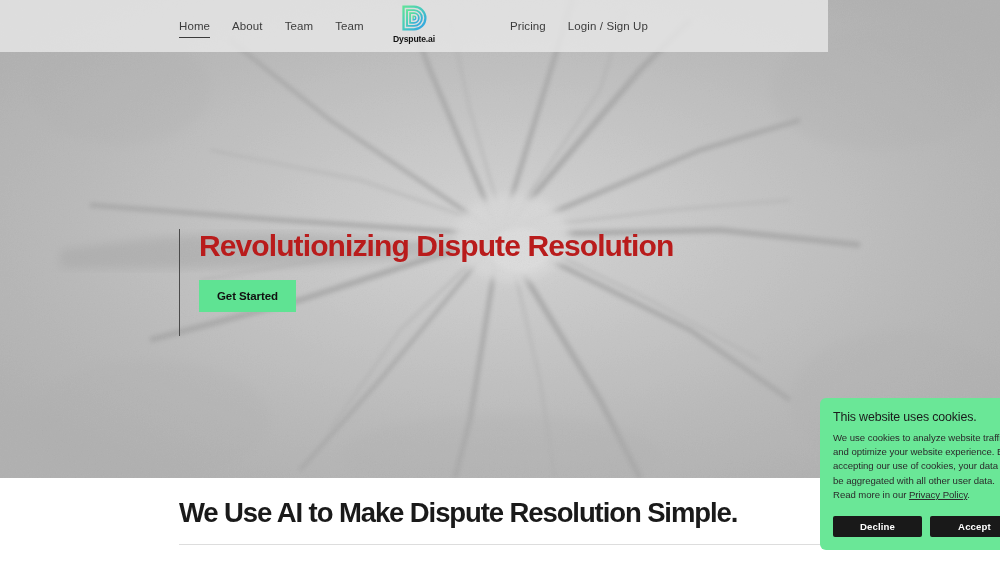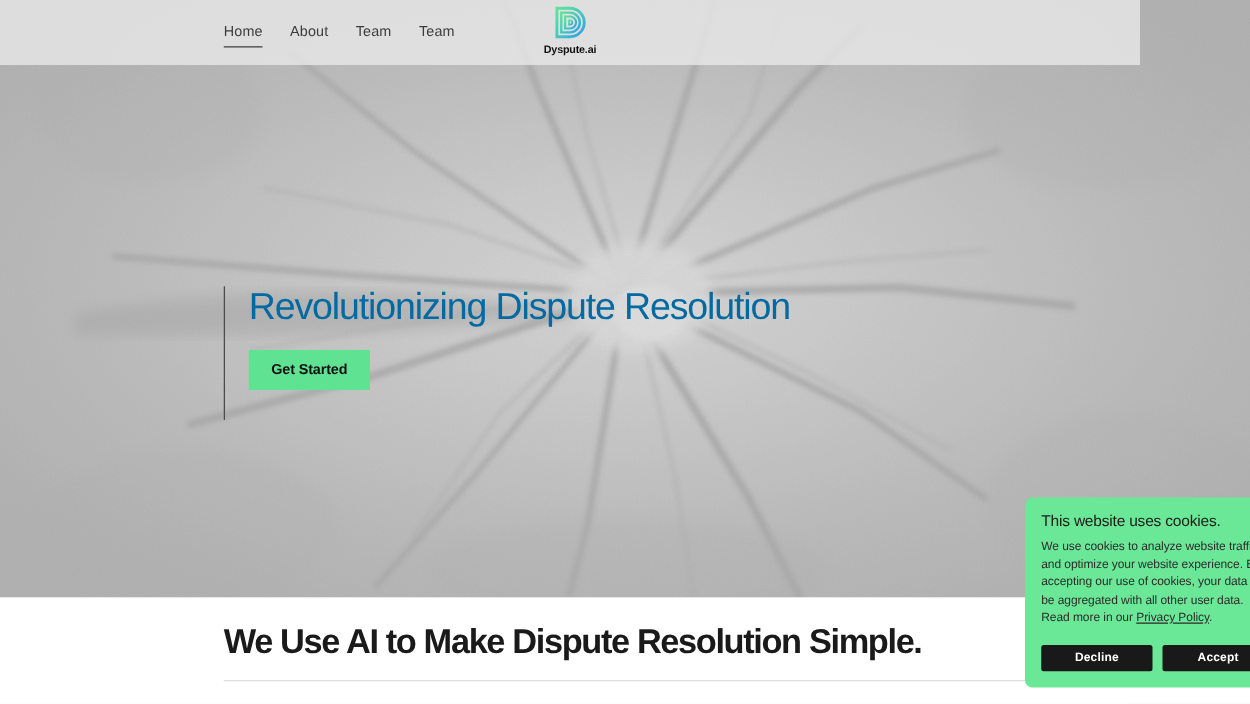--- a/index.html
+++ b/index.html
@@ -41,21 +41,21 @@
   .hero-wash {
     position: absolute;
     inset: 0;
     background: rgba(190,190,190,0.42);
   }
 
   
   .header {
     position: absolute;
     left: 0; top: 0;
-    width: 912px;
+    width: 828px;
     height: 52px;
     background: rgba(232,232,232,0.80);
     z-index: 30;
   }
 
   .nav-left {
     position: absolute;
     left: 179px;
     top: 19px;
     display: flex;
@@ -115,22 +115,22 @@
     left: 179px;
     top: 229px;
     z-index: 10;
     padding-left: 19px;
     border-left: 1.4px solid #4a4a4a;
     height: 107px;
   }
 
   .hero-title {
     font-size: 30px;
-    font-weight: normal;
-    color: #0369a1;
+    font-weight: bold;
+    color: #b91c1c;
     letter-spacing: -0.9px;
     line-height: 34px;
     white-space: nowrap;
   }
 
   .hero-sub {
     font-size: 12.2px;
     font-weight: bold;
     color: #151515;
     margin-top: 7px;
@@ -340,20 +340,24 @@
         <g fill="none" stroke="url(#lg)" stroke-linecap="round">
           <path d="M5 3 H17 a13 13 0 0 1 0 26 H5 Z" stroke-width="2.6"></path>
           <path d="M9 7 H17 a9 9 0 0 1 0 18 H9 Z" stroke-width="2.2"></path>
           <path d="M12.5 10.5 H17 a5.5 5.5 0 0 1 0 11 H12.5 Z" stroke-width="2"></path>
           <path d="M16 14 h1 a2 2 0 0 1 0 4 h-1 Z" stroke-width="1.6"></path>
         </g>
       </svg>
       <span class="logo-text">Dyspute.ai</span>
     </div>
 
+    <nav class="nav-right">
+      <span class="nav-link">Pricing</span>
+      <span class="nav-link">Login / Sign Up</span>
+    </nav>
 
   </div>
 
   <div class="hero-content">
     <h1 class="hero-title">Revolutionizing Dispute Resolution</h1>
     <button class="cta-btn">Get Started</button>
   </div>
 
   <div class="lower">
     <div class="lower-inner">

